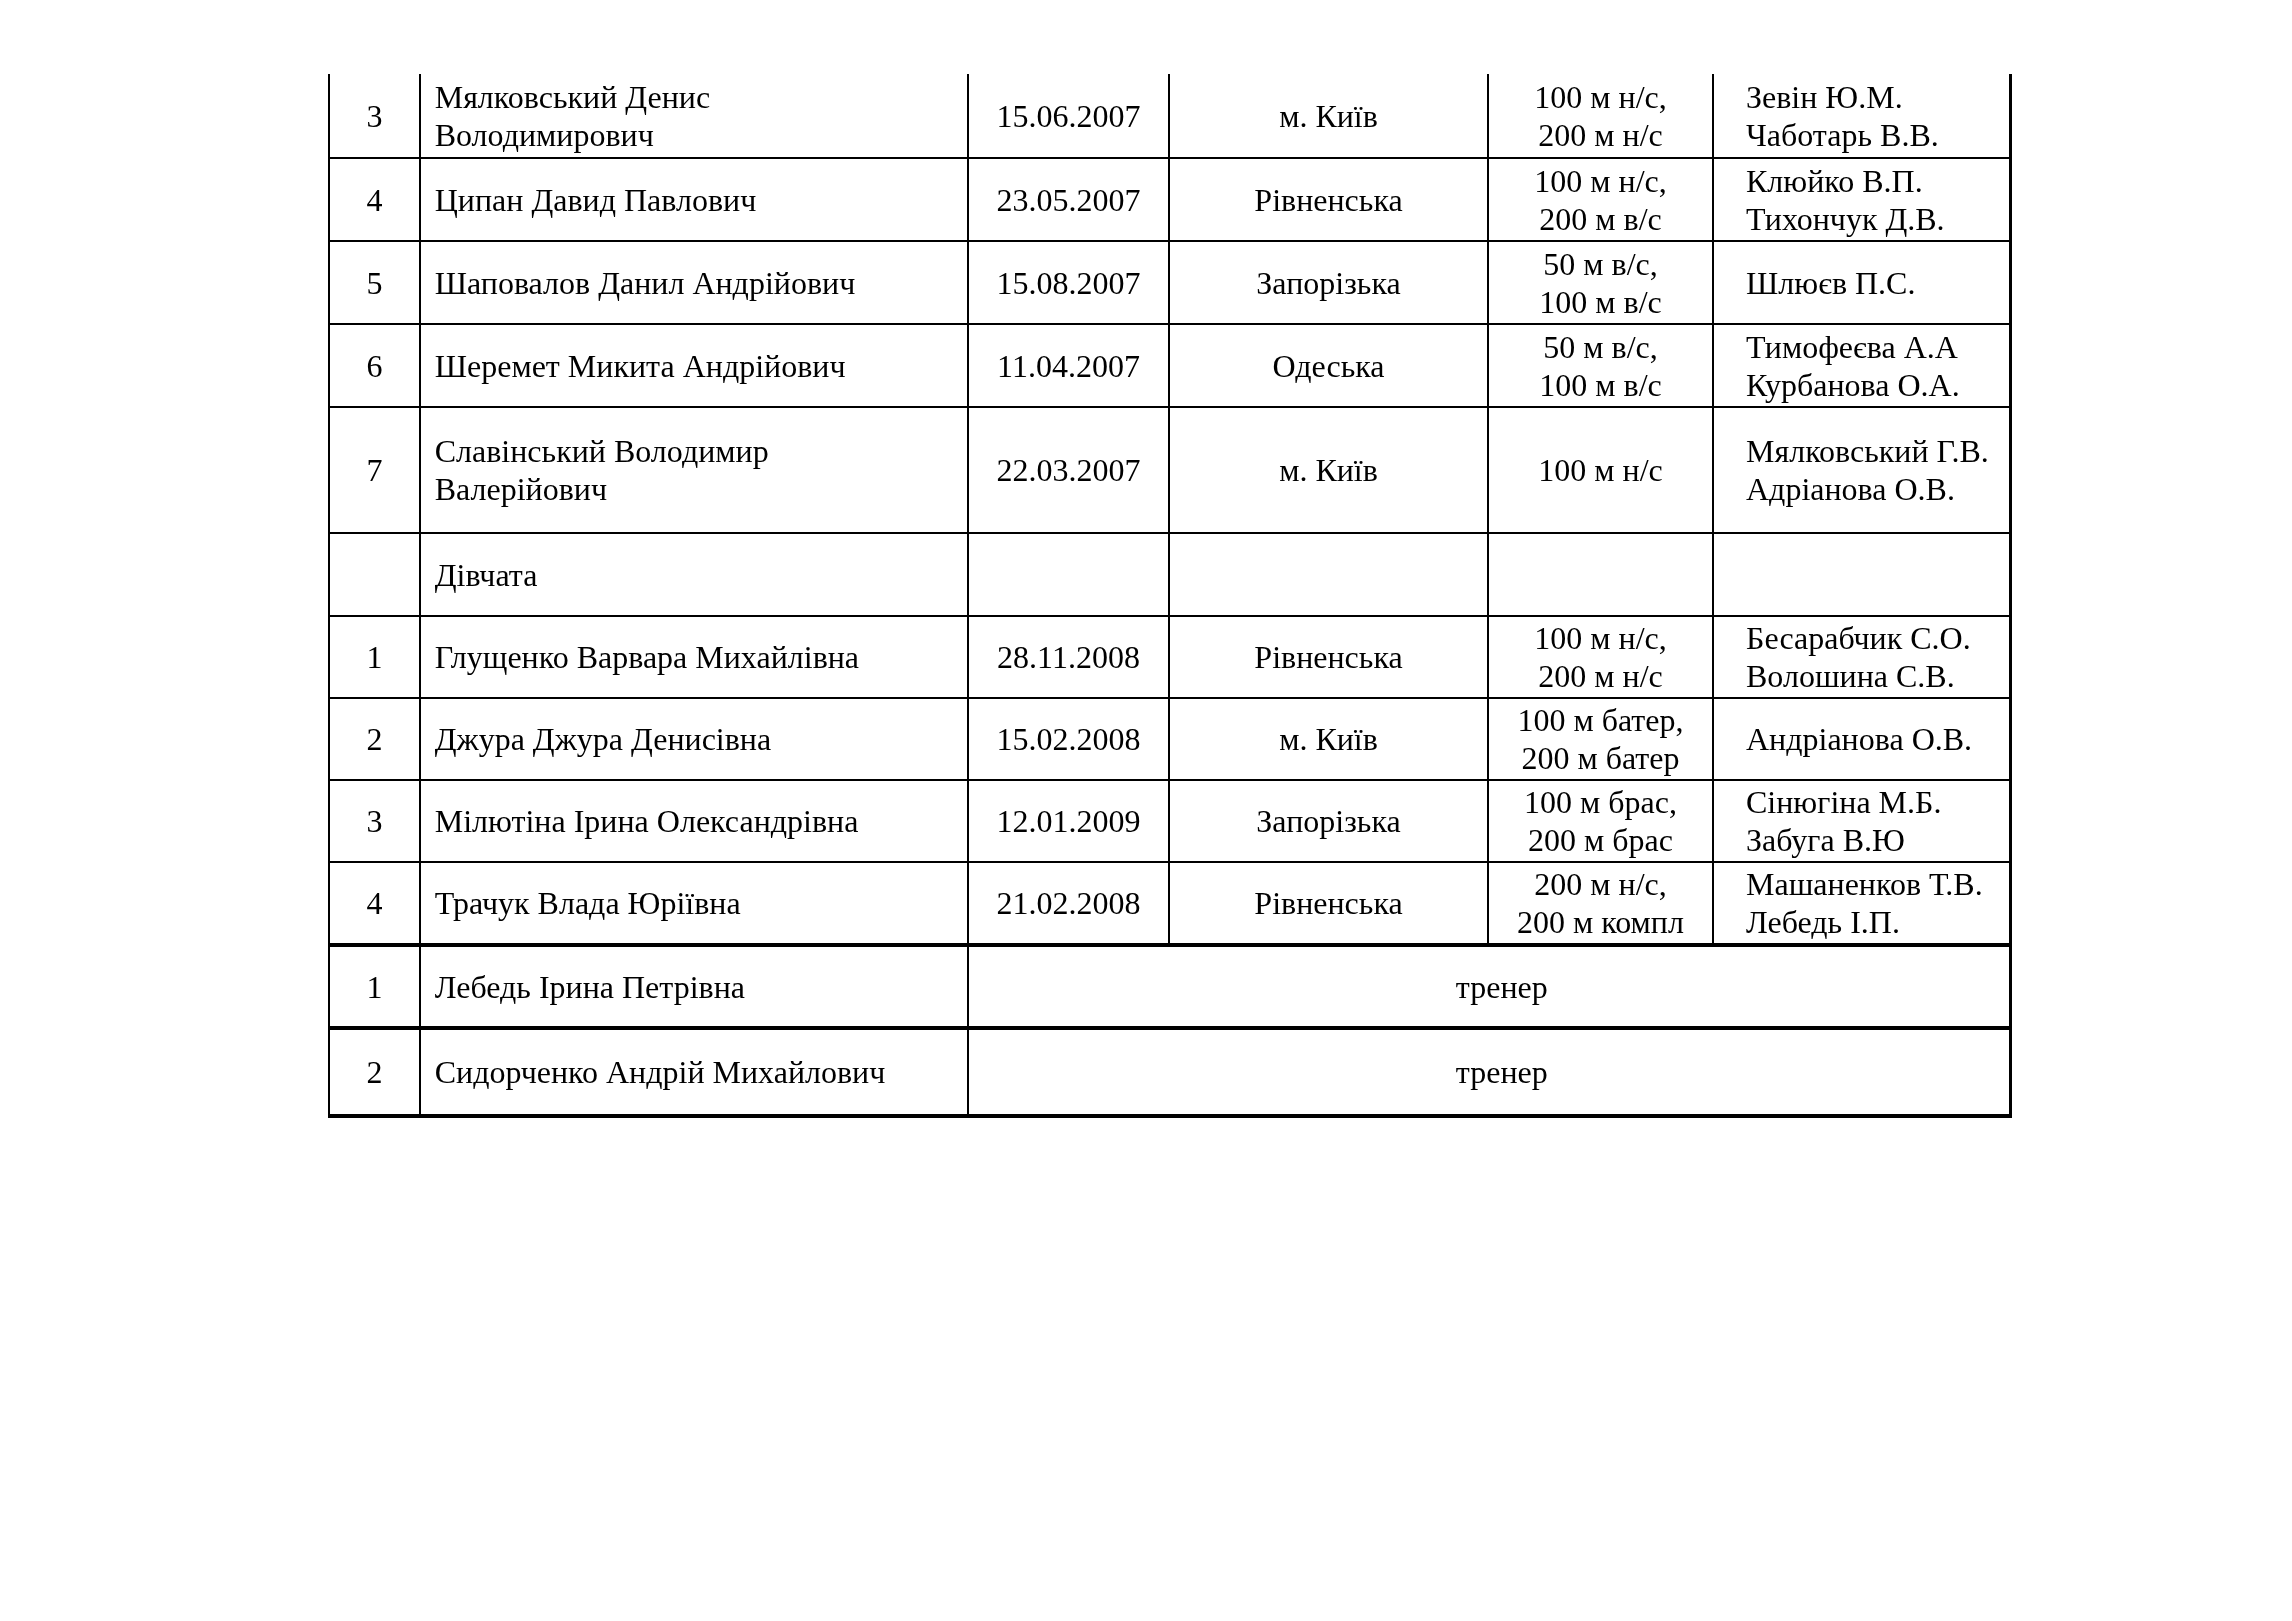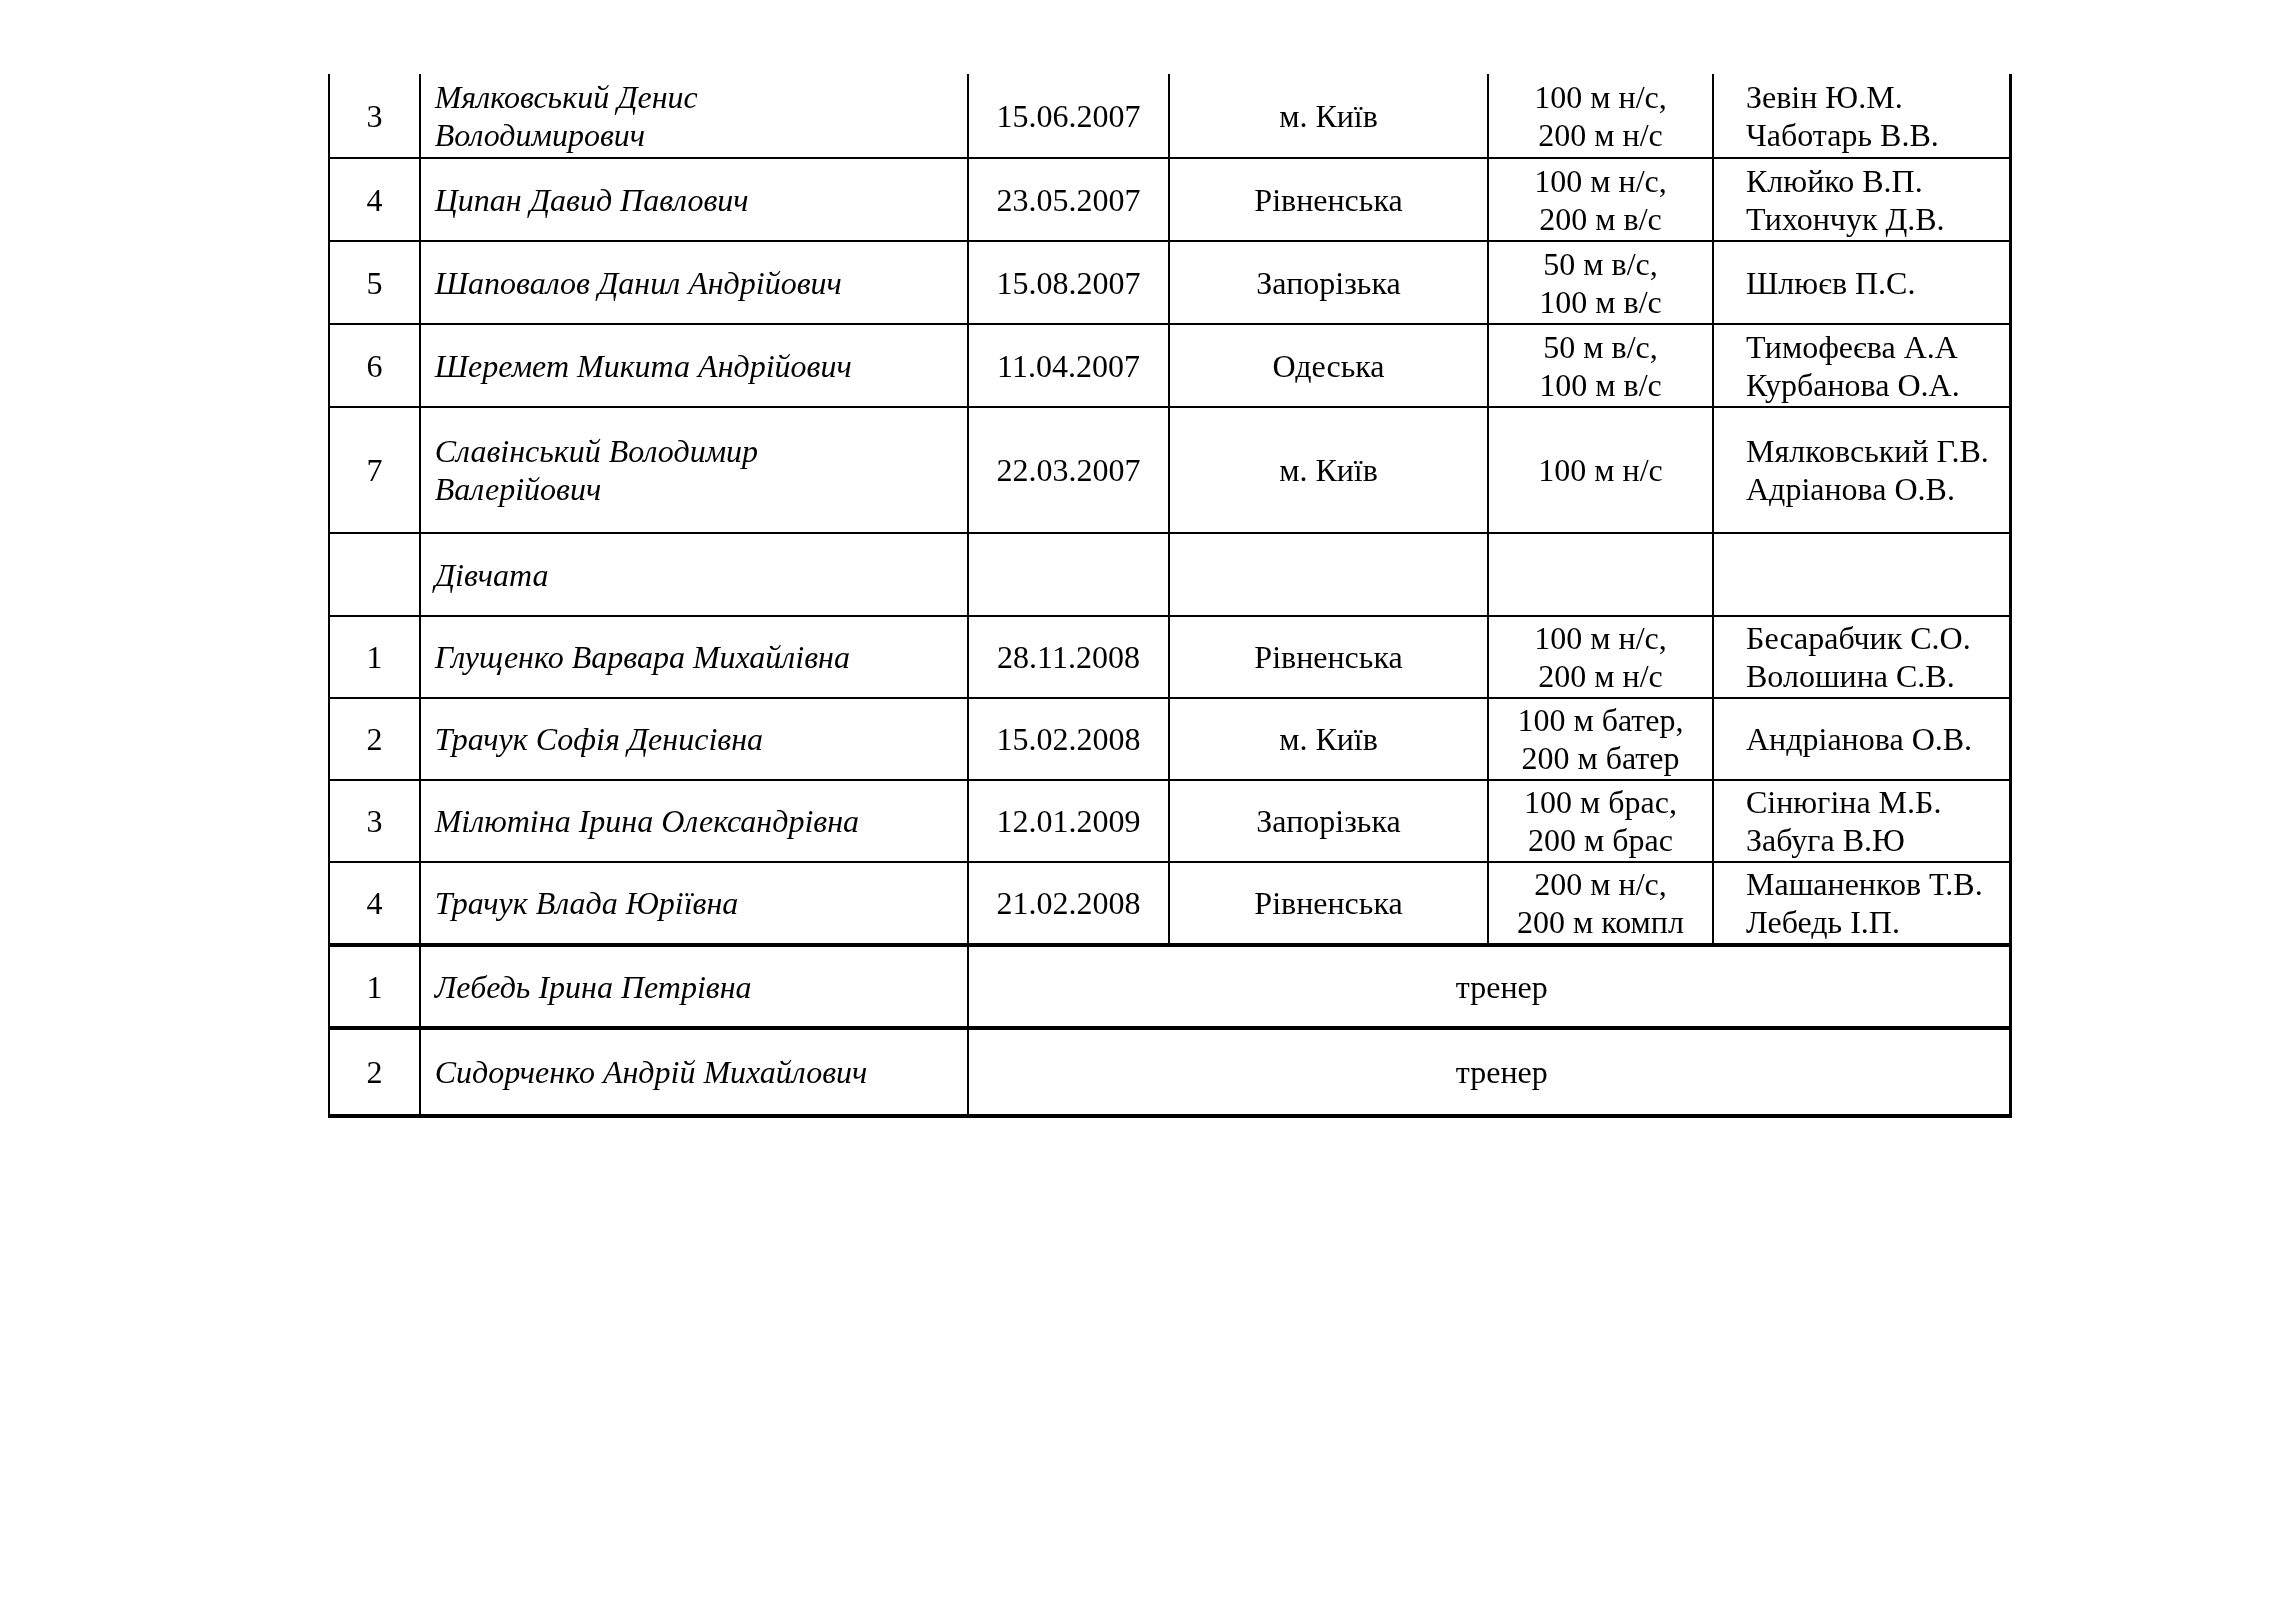--- a/index.html
+++ b/index.html
@@ -26,21 +26,21 @@
   tr:nth-child(5) { height: 126px; }
   tr:nth-child(7), tr:nth-child(8), tr:nth-child(9), tr:nth-child(10) { height: 80px; }
   tr:nth-child(12) { height: 88px; }
   tr:nth-child(13) { height: 90px; }
   
   tr:first-child td { border-top: none; }
   tr.r-specialist td { border-top-width: 4.9px; }
   tr:last-child td { border-bottom-width: 4.9px; }
   td:last-child { border-right-width: 3.9px; padding-left: 32px; }
   .c-num { text-align: center; }
-  .c-name { text-align: left; padding-left: 13.7px; padding-right: 7.8px; font-style: italic; }
+  .c-name { text-align: left; padding-left: 13.7px; padding-right: 7.8px; }
   .c-date, .c-region, .c-events, .c-role { text-align: center; }
   .c-coaches { text-align: left; padding-left: 11.8px; }
   .line { white-space: nowrap; }
 </style>
 </head>
 <body>
 
 <div class="page">
   <table class="roster">
     <colgroup>
@@ -152,21 +152,21 @@
             <div class="line">200 м н/с</div>
           </td>
           <td class="c-coaches">
             <div class="line">Бесарабчик С.О.</div>
             <div class="line">Волошина С.В.</div>
           </td>
         </tr>
         <tr class="r-athlete">
           <td class="c-num">2</td>
           <td class="c-name">
-            <div class="line">Трачук Софія Денисівна</div>
+            <div class="line">Джура Джура Денисівна</div>
           </td>
           <td class="c-date">15.02.2008</td>
           <td class="c-region">м. Київ</td>
           <td class="c-events">
             <div class="line">100 м батер,</div>
             <div class="line">200 м батер</div>
           </td>
           <td class="c-coaches">
             <div class="line">Андріанова О.В.</div>
           </td>

